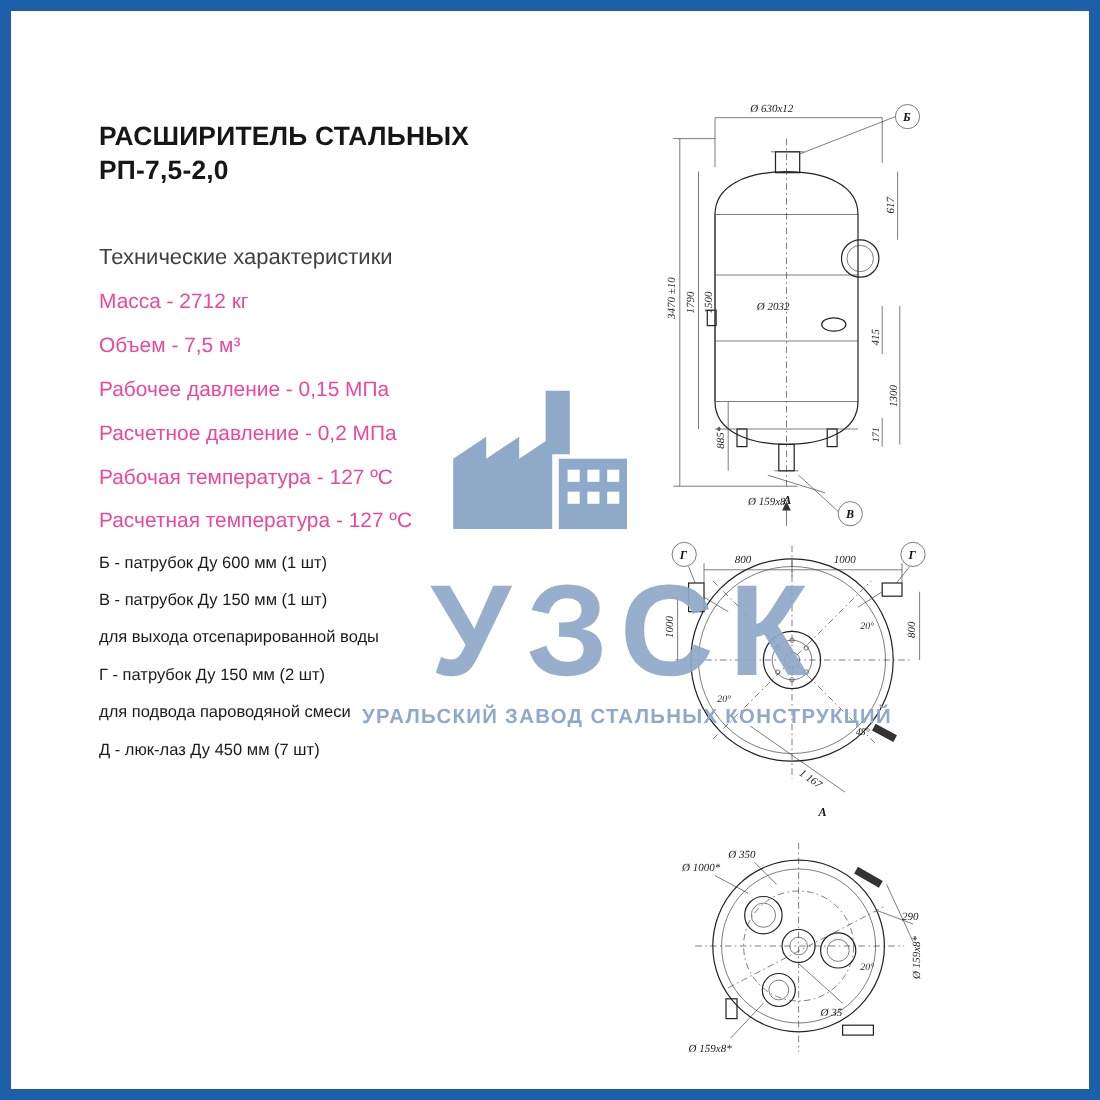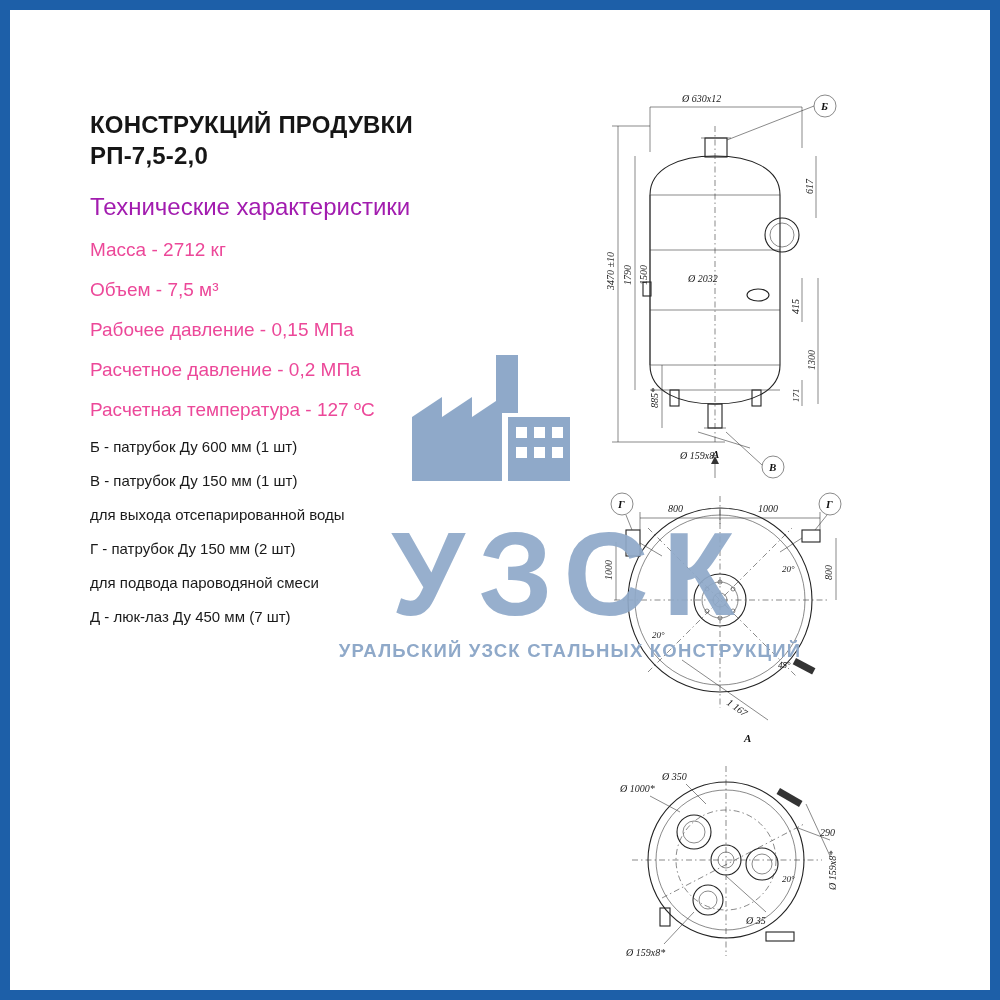--- a/index.html
+++ b/index.html
@@ -16,21 +16,21 @@
 
   
   .left{
     position:absolute;left:80px;top:100px;width:420px;
   }
   .title{
     font-size:24px;font-weight:bold;color:#161616;line-height:1.28;
     letter-spacing:.2px;
   }
   .h2{
-    font-size:24px;color:#a21caf;margin-top:22px;margin-bottom:18px;
+    font-size:20px;color:#404040;margin-top:52px;margin-bottom:18px;
     font-weight:normal;
   }
   .spec{
     font-size:19px;color:#ec4899;margin-bottom:17px;line-height:1.2;
   }
   .h2b{
     font-size:20px;color:#161616;margin-top:34px;margin-bottom:20px;
     font-weight:normal;
   }
   .nozzle{
@@ -72,30 +72,31 @@
   .vessel{stroke:#222;stroke-width:1.1;fill:none;}
   .hatch{fill:#333;}
 </style>
 </head>
 <body>
 
 <div id="page">
 
   <div class="left">
     <div class="title">
-      <div>КОНСТРУКЦИЙ ПРОДУВКИ</div>
+      <div>РАСШИРИТЕЛЬ СТАЛЬНЫХ</div>
       <div>РП-7,5-2,0</div>
     </div>
 
     <div class="h2">Технические характеристики</div>
 
     <div class="spec">Масса - 2712 кг</div>
     <div class="spec">Объем - 7,5 м³</div>
     <div class="spec">Рабочее давление - 0,15 МПа</div>
     <div class="spec">Расчетное давление - 0,2 МПа</div>
+    <div class="spec">Рабочая температура - 127 ºС</div>
     <div class="spec">Расчетная температура - 127 ºС</div>
 
 
     <div class="nozzle">Б - патрубок Ду 600 мм (1 шт)</div>
     <div class="nozzle">В - патрубок Ду 150 мм (1 шт)</div>
     <div class="nozzle">для выхода отсепарированной воды</div>
     <div class="nozzle">Г - патрубок Ду 150 мм (2 шт)</div>
     <div class="nozzle">для подвода пароводяной смеси</div>
     <div class="nozzle">Д - люк-лаз Ду 450 мм (7 шт)</div>
   </div>
@@ -300,16 +301,16 @@
           <rect x="108" y="72" width="11" height="11"></rect>
           <rect x="126" y="72" width="11" height="11"></rect>
           <rect x="144" y="72" width="11" height="11"></rect>
           <rect x="108" y="92" width="11" height="11"></rect>
           <rect x="126" y="92" width="11" height="11"></rect>
           <rect x="144" y="92" width="11" height="11"></rect>
         </g>
       </svg>
     </div>
     <div class="wm-text">УЗСК</div>
-    <div class="wm-sub">УРАЛЬСКИЙ УЗСК СТАЛЬНЫХ КОНСТРУКЦИЙ</div>
+    <div class="wm-sub">УРАЛЬСКИЙ ЗАВОД СТАЛЬНЫХ КОНСТРУКЦИЙ</div>
   </div>
 
 </div>
 
 </body></html>

